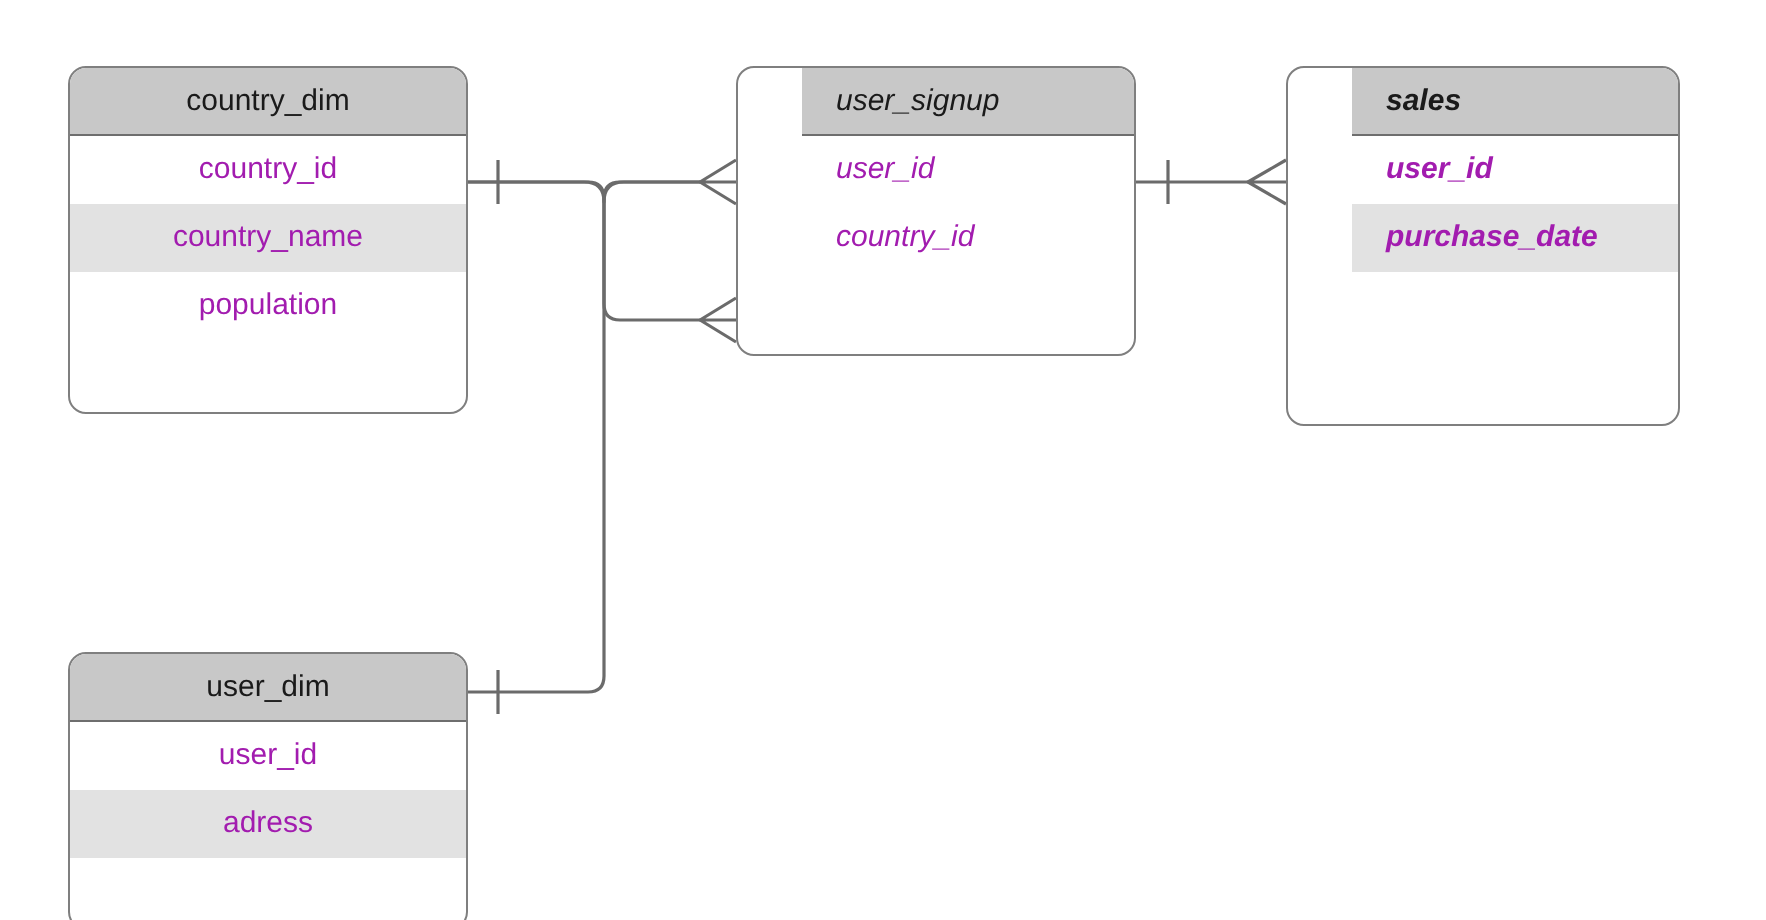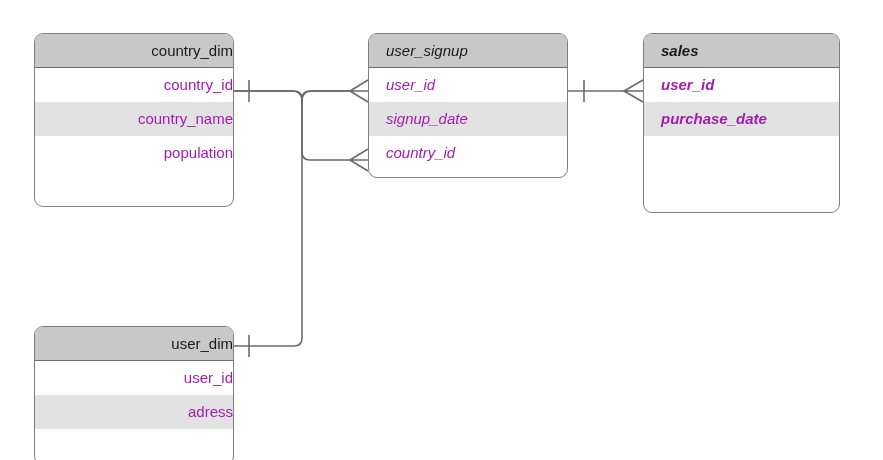--- a/index.html
+++ b/index.html
@@ -40,28 +40,29 @@
     line-height:34px;
     height:34px;
     white-space:nowrap;
     overflow:hidden;
   }
   .entity .attr.alt{background:#e2e2e2;}
   .entity .attr.plain{background:#ffffff;}
 
   
   .style-center .hdr,
-  .style-center .attr{text-align:right;}
+  .style-center .attr{text-align:center;}
 
   
   .style-italic .hdr,
   .style-italic .attr{
     text-align:left;
     font-style:italic;
     padding-left:17px;
+    margin-left:32px;
   }
 
   #tbl-country-dim{left:34px;top:33px;width:200px;height:174px;}
   #tbl-user-dim{left:34px;top:282px;width:200px;height:139px;margin-top:44px;}
   #tbl-user-signup{left:368px;top:33px;width:200px;height:145px;}
   #tbl-sales{left:643px;top:33px;width:197px;height:180px;font-weight:bold;}
 </style>
 </head>
 <body>
 
@@ -96,21 +97,20 @@
   <div class="entity style-center" id="tbl-country-dim">
     <div class="hdr">country_dim</div>
     <div class="attr plain">country_id</div>
     <div class="attr alt">country_name</div>
     <div class="attr plain">population</div>
   </div>
 
   <div class="entity style-italic" id="tbl-user-signup">
     <div class="hdr">user_signup</div>
     <div class="attr plain">user_id</div>
-    <div class="attr alt">signup_date</div>
     <div class="attr plain">country_id</div>
   </div>
 
   <div class="entity style-italic" id="tbl-sales">
     <div class="hdr">sales</div>
     <div class="attr plain">user_id</div>
     <div class="attr alt">purchase_date</div>
   </div>
 
   <div class="entity style-center" id="tbl-user-dim">

